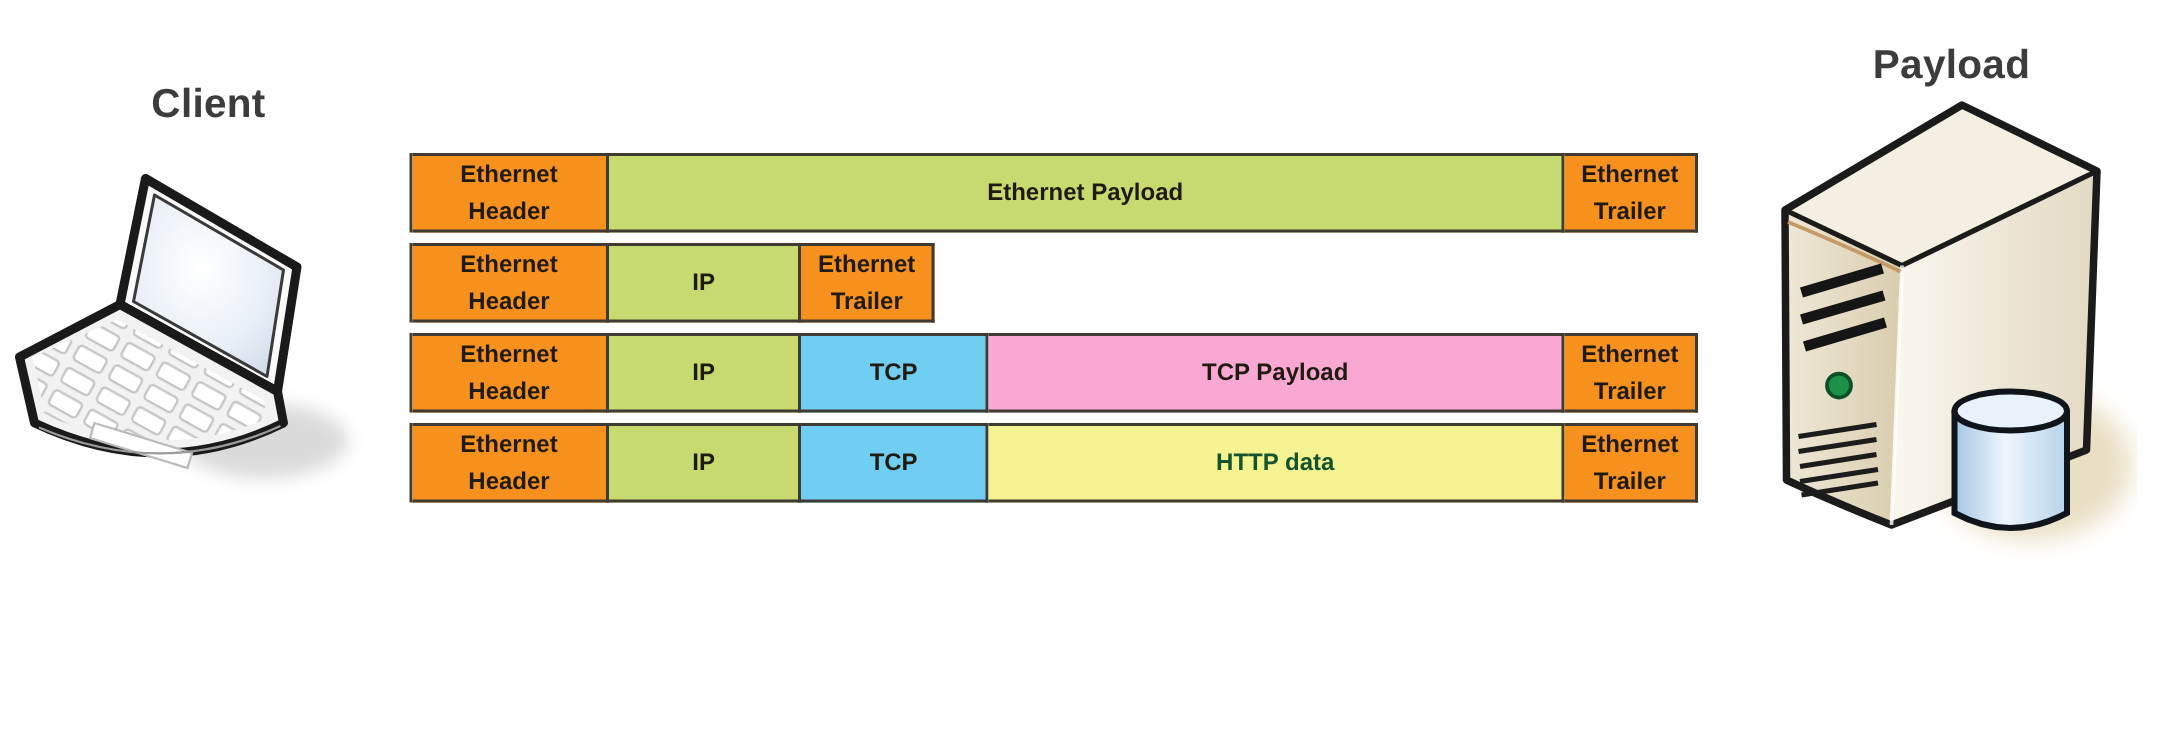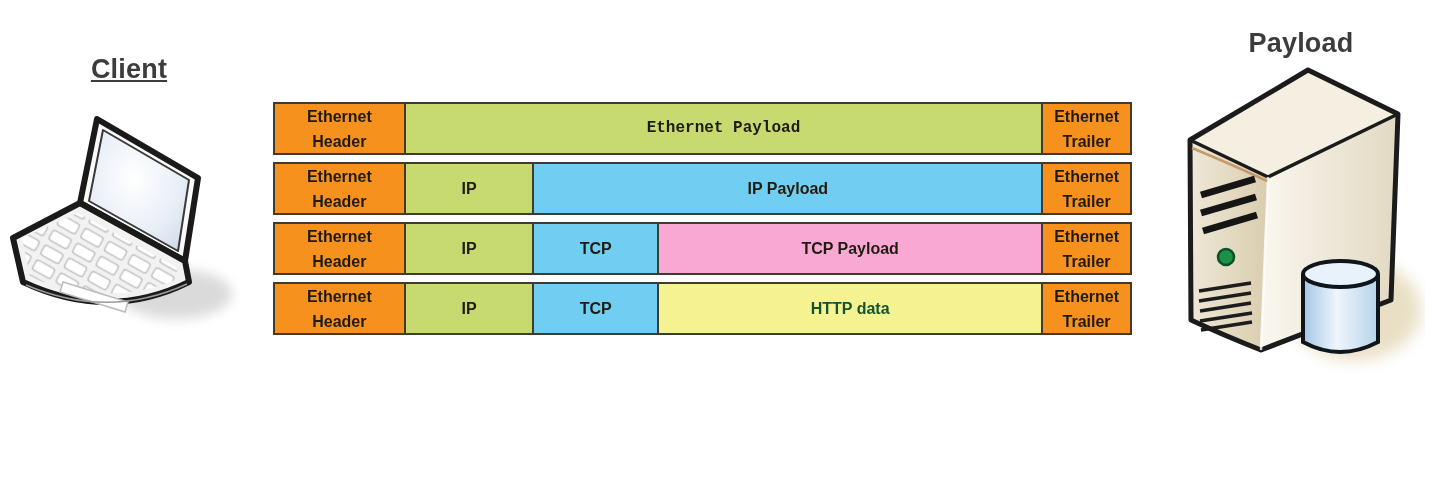--- a/index.html
+++ b/index.html
@@ -6,21 +6,21 @@
   body{
     width:1440px;height:495px;overflow:hidden;
     font-family:"Liberation Sans", sans-serif;
   }
   .canvas{position:relative;width:1440px;height:495px;background:#ffffff;}
 
   .endpoint-label{
     position:absolute;width:150px;text-align:center;
     font-weight:bold;font-size:27px;letter-spacing:0.2px;
   }
-  .client-label{left:54px;top:54px;text-decoration:underline;}
+  .client-label{left:64px;top:54px;}
   .server-label{left:1226px;top:28px;}
 
   .laptop-svg{position:absolute;left:8px;top:86px;}
   .server-svg{position:absolute;left:1183px;top:62px;}
 
   .rows{position:absolute;left:273px;top:102px;width:859px;}
   .row{
     display:flex;height:53px;margin-bottom:7px;
     border-left:2px solid var(--seg-border);
   }
@@ -113,38 +113,35 @@
     <path d="M 120,212 L 120,280 Q 157,300 195,280 L 195,212" fill="url(#cylGrad)" stroke="#10151c" stroke-width="4"></path>
     <ellipse cx="157.5" cy="212" rx="37.5" ry="13" fill="#e8f2fb" stroke="#10151c" stroke-width="4"></ellipse>
   </svg>
 
   <div class="rows" id="rows">
       <div class="row">
         <div class="segment" style="width: 15.25%; background: rgb(246, 145, 30); color: rgb(32, 27, 16);">
           <div>Ethernet</div>
           <div>Header</div>
         </div>
-        <div class="segment" style="width: 74.39%; background: rgb(199, 218, 111); color: rgb(32, 27, 16); font-family: Liberation Mono, monospace;">
+        <div class="segment" style="width: 74.39%; background: rgb(199, 218, 111); color: rgb(32, 27, 16);">
           <div>Ethernet Payload</div>
         </div>
         <div class="segment" style="width: 10.36%; background: rgb(246, 145, 30); color: rgb(32, 27, 16);">
           <div>Ethernet</div>
           <div>Trailer</div>
         </div>
       </div>
       <div class="row">
         <div class="segment" style="width: 15.25%; background: rgb(246, 145, 30); color: rgb(32, 27, 16);">
           <div>Ethernet</div>
           <div>Header</div>
         </div>
         <div class="segment" style="width: 15.02%; background: rgb(199, 218, 111); color: rgb(32, 27, 16);">
           <div>IP</div>
-        </div>
-        <div class="segment" style="width: 59.37%; background: rgb(111, 206, 242); color: rgb(32, 27, 16);">
-          <div>IP Payload</div>
         </div>
         <div class="segment" style="width: 10.36%; background: rgb(246, 145, 30); color: rgb(32, 27, 16);">
           <div>Ethernet</div>
           <div>Trailer</div>
         </div>
       </div>
       <div class="row">
         <div class="segment" style="width: 15.25%; background: rgb(246, 145, 30); color: rgb(32, 27, 16);">
           <div>Ethernet</div>
           <div>Header</div>

